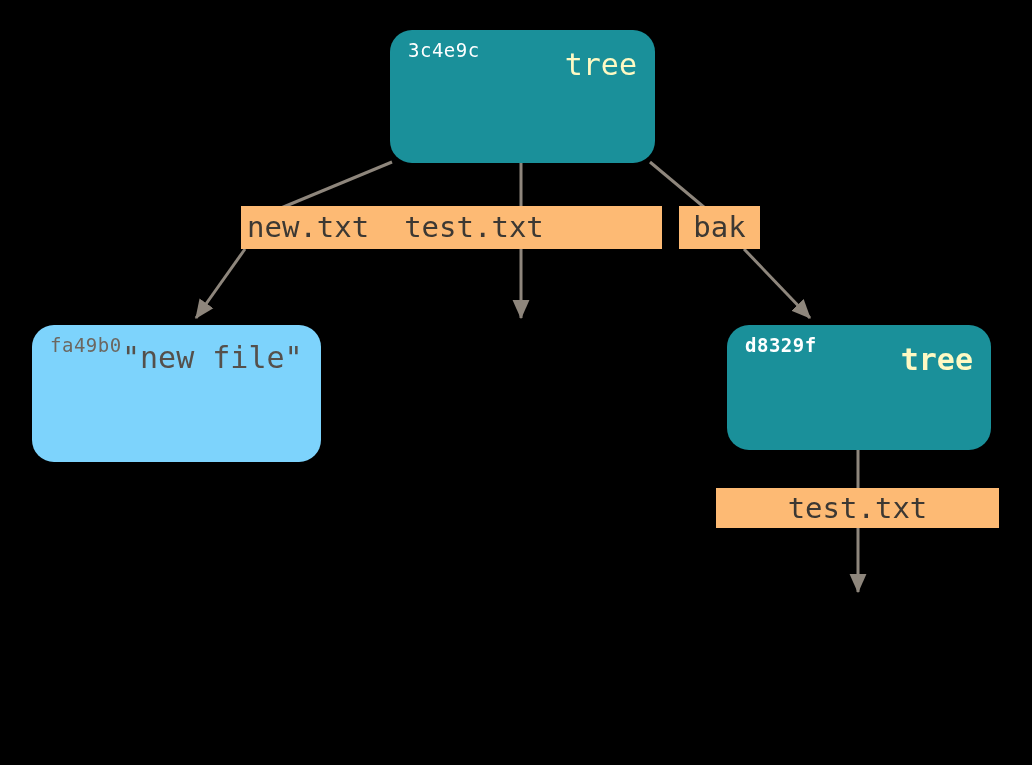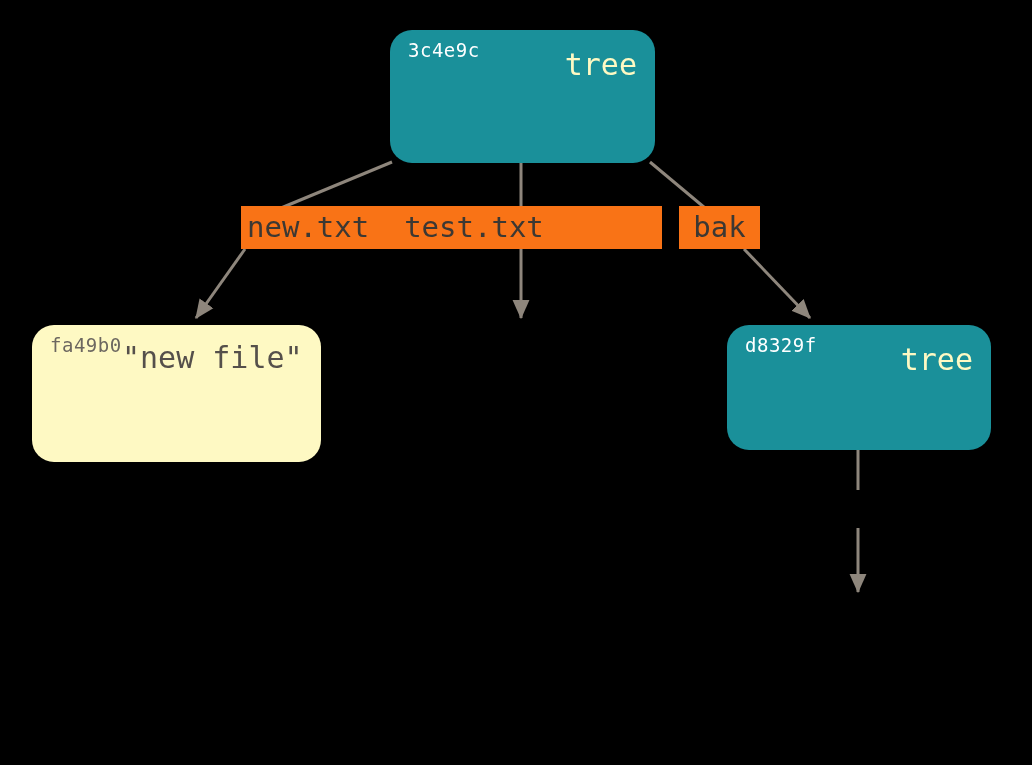--- a/index.html
+++ b/index.html
@@ -33,21 +33,21 @@
     padding: 10px 18px 0 18px;
     display: flex;
     flex-direction: row;
     align-items: flex-start;
     justify-content: flex-start;
   }
   .node.teal {
     background: #1a909a;
   }
   .node.beige {
-    background: #fef9c3;
+    background: #7dd3fc;
   }
   .node-hash {
     font-size: 19px;
     letter-spacing: 0.5px;
     line-height: 1.15;
     white-space: pre;
   }
   .teal .node-hash { color: #ffffff; }
   .beige .node-hash { color: #6c6760; }
   .node-body {
@@ -62,21 +62,21 @@
     margin-top: 8px;
   }
   .beige .node-body {
     color: #55504b;
     text-align: center;
     margin-top: 6px;
   }
   .edge-label {
     position: absolute;
     box-sizing: border-box;
-    background: #f97316;
+    background: #fdba74;
     color: #3c3833;
     font-size: 29px;
     line-height: 1;
     display: flex;
     align-items: center;
     white-space: pre;
   }
   .edge-label.center { justify-content: center; }
 </style>
 </head>
@@ -116,20 +116,23 @@
   <div class="edge-label center" style="left:679px; top:206px; width:81px; height:43px;">
     <span>bak</span>
   </div>
 
   <div class="node beige" style="left:32px; top:325px; width:289px; height:137px;">
     <div class="node-hash">fa49b0</div>
     <div class="node-body">"new file"</div>
   </div>
 
 
-  <div class="node teal" style="left:727px; top:325px; width:264px; height:125px;">
+  <div class="node teal" style="left:727px; top:325px; width:264px; height:125px;font-weight:bold;">
     <div class="node-hash">d8329f</div>
     <div class="node-body">tree</div>
   </div>
 
+  <div class="edge-label center" style="left:716px; top:488px; width:283px; height:40px;">
+    <span>test.txt</span>
+  </div>
 
 
 </div>
 
 </body></html>

